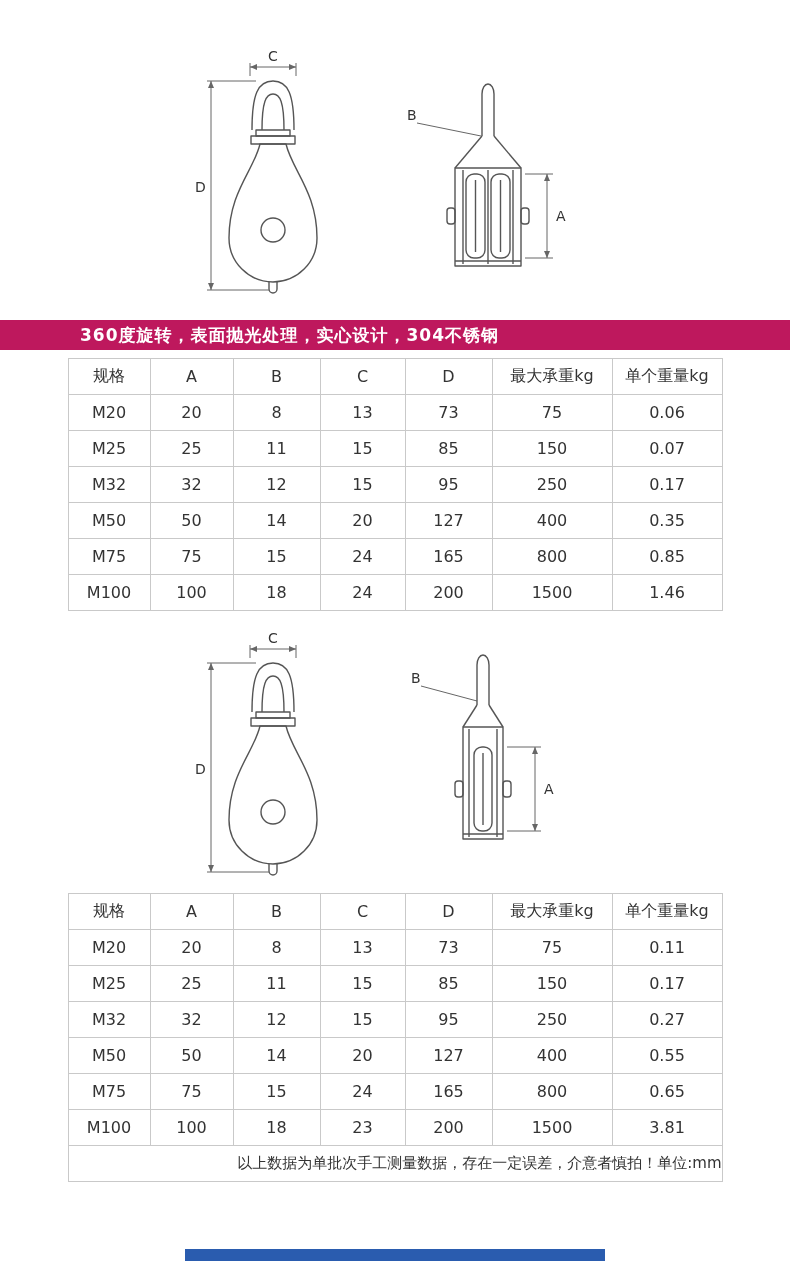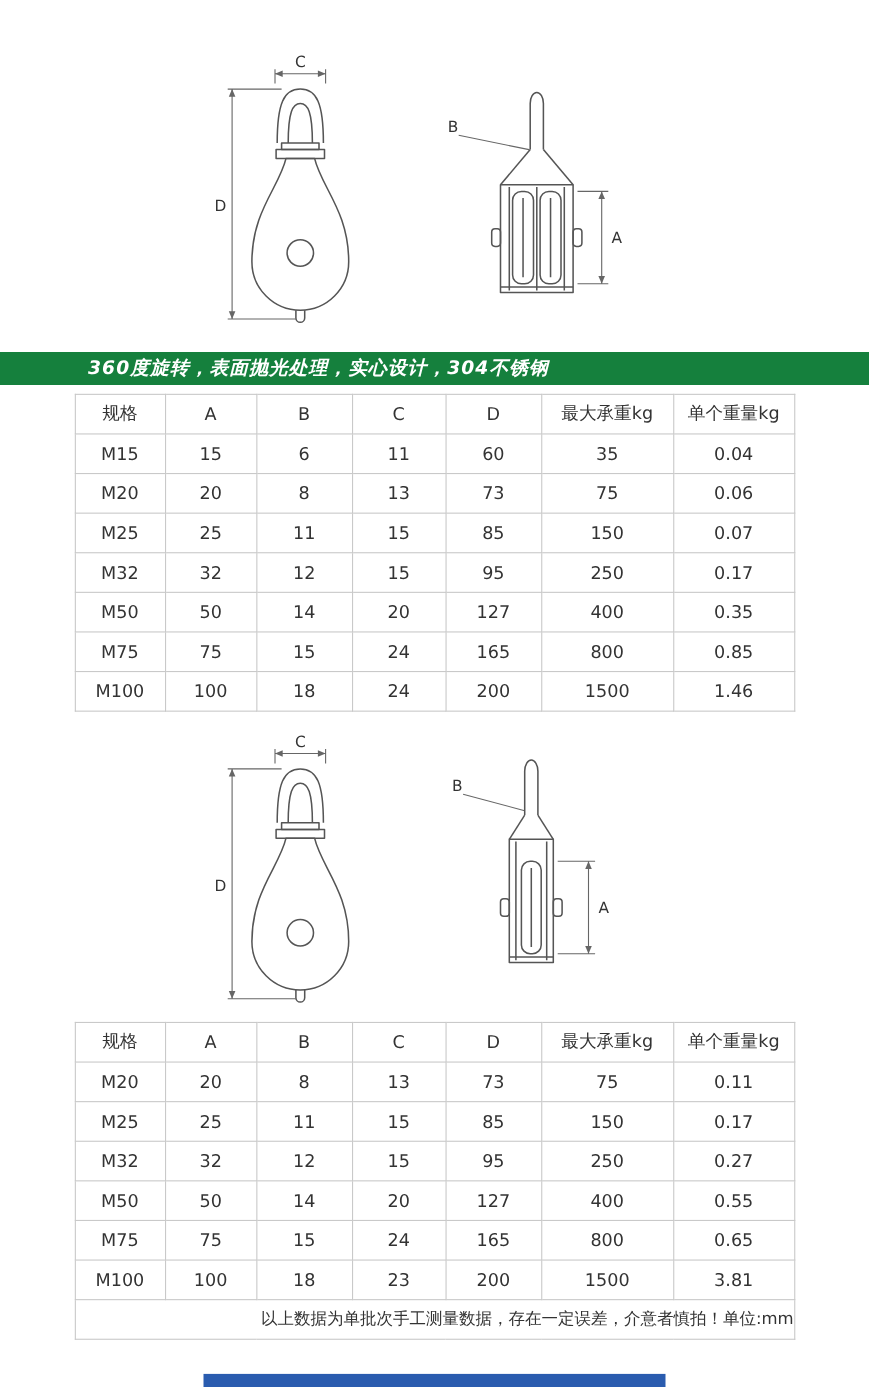--- a/index.html
+++ b/index.html
@@ -103,21 +103,21 @@
 
     <line class="dim" x1="130" y1="96" x2="158" y2="96"></line>
     <line class="dim" x1="130" y1="180" x2="158" y2="180"></line>
     <line class="dim" x1="152" y1="96" x2="152" y2="180"></line>
     <polygon class="arrow" points="152,96 149,103 155,103"></polygon>
     <polygon class="arrow" points="152,180 149,173 155,173"></polygon>
     <text x="161" y="143">A</text>
   </svg>
 </div>
 
-<div class="banner" style="background: #15803d; font-style: italic;">
+<div class="banner" style="background: #be185d;">
   <span>360度旋转，表面抛光处理，实心设计，304不锈钢</span>
 </div>
 
 <table class="spec-table">
   <colgroup>
     <col class="c-spec">
       <col class="c-a">
       <col class="c-b">
       <col class="c-c">
     <col class="c-d">
@@ -129,29 +129,20 @@
         <th>规格</th>
         <th>A</th>
         <th>B</th>
         <th>C</th>
         <th>D</th>
         <th>最大承重kg</th>
         <th>单个重量kg</th>
       </tr>
     </thead>
   <tbody>
-      <tr>
-        <td>M15</td>
-        <td>15</td>
-        <td>6</td>
-        <td>11</td>
-        <td>60</td>
-        <td>35</td>
-        <td>0.04</td>
-      </tr>
       <tr>
         <td>M20</td>
         <td>20</td>
         <td>8</td>
         <td>13</td>
         <td>73</td>
         <td>75</td>
         <td>0.06</td>
       </tr>
       <tr>

